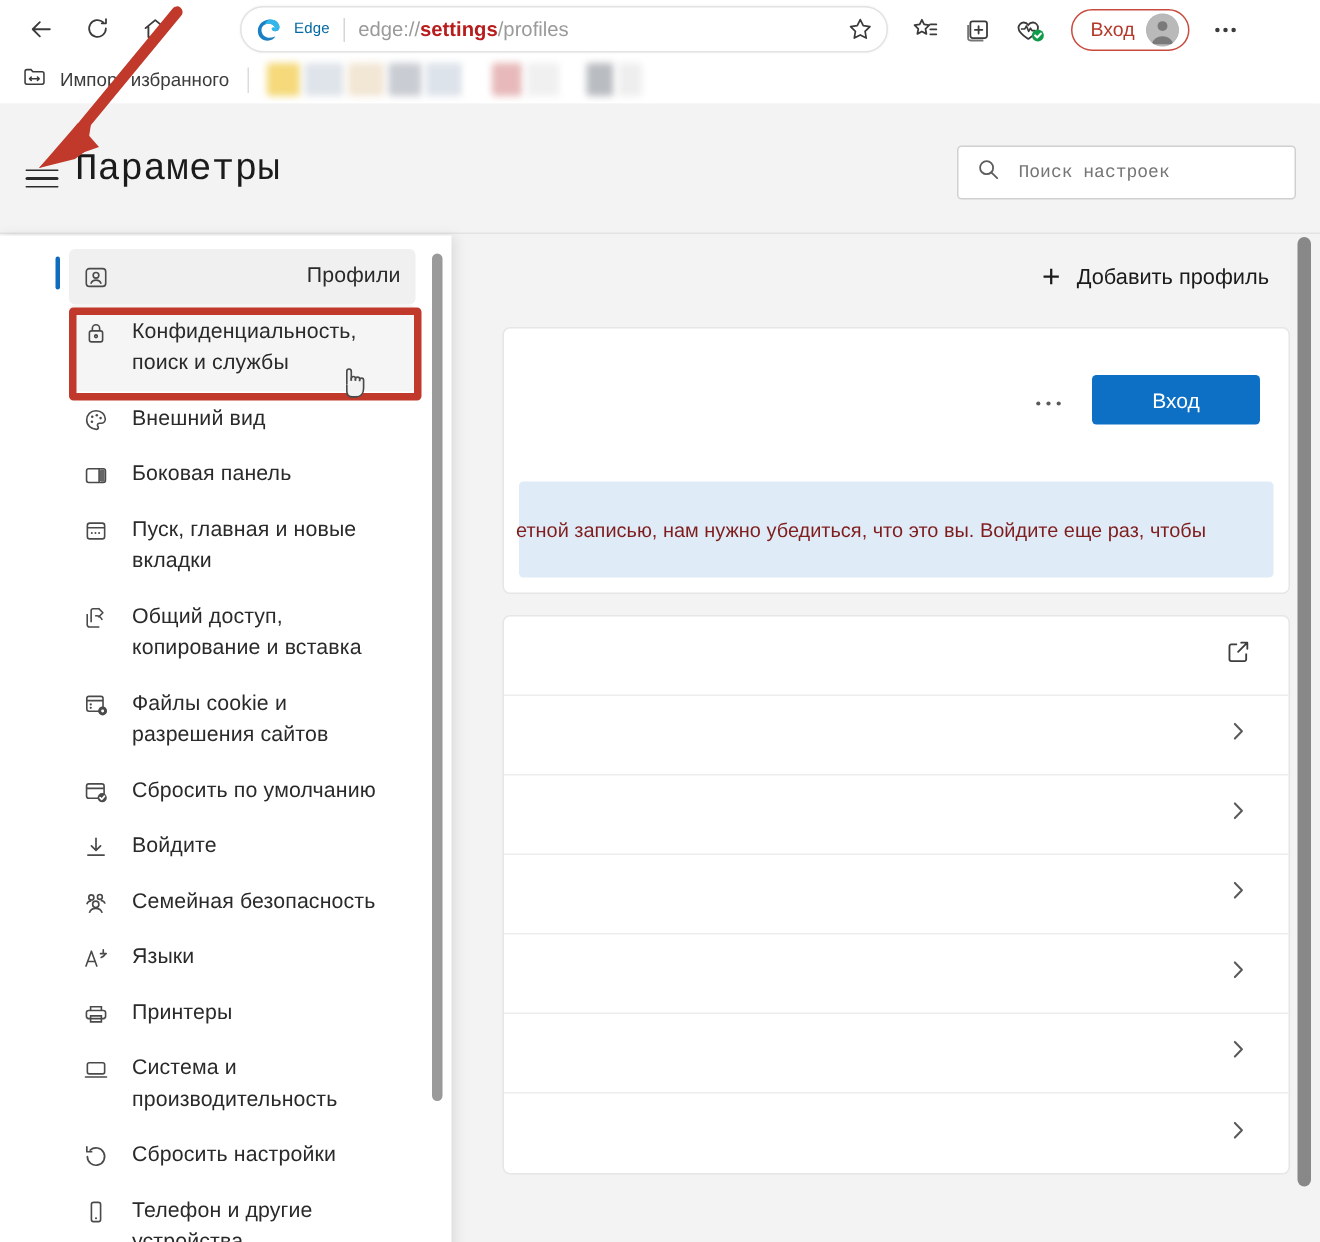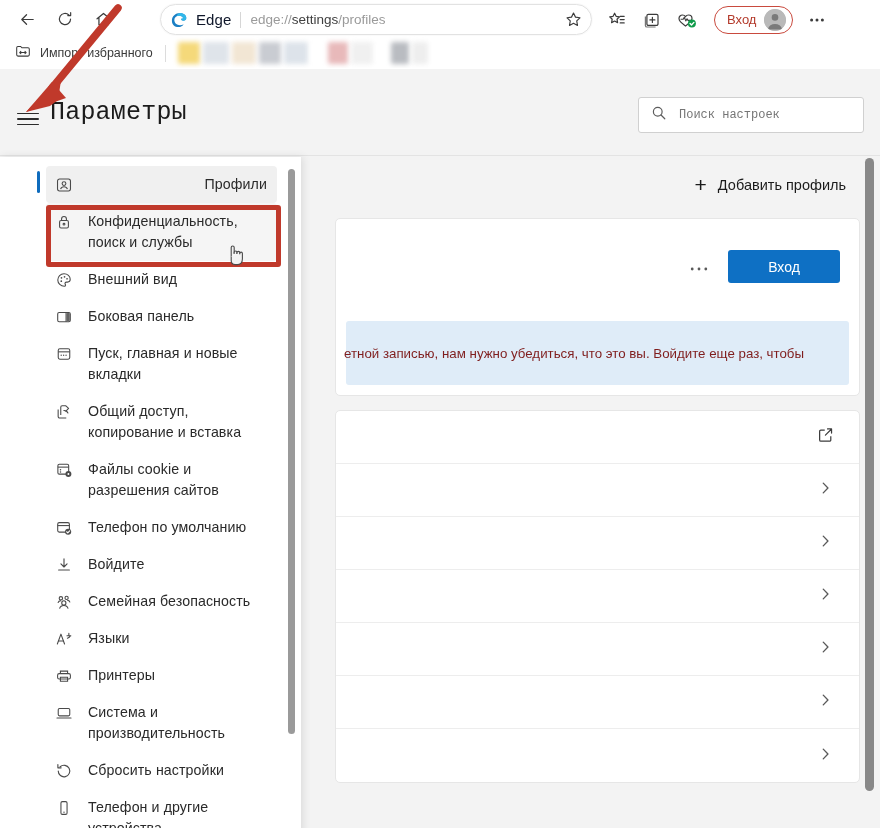--- a/index.html
+++ b/index.html
@@ -27,24 +27,24 @@
   .omnibox {
     position: absolute; left: 160px; top: 4px;
     width: 432px; height: 31px;
     background: #ffffff; border-radius: 16px;
     border: 1px solid #e2e2e2;
     box-shadow: 0 0 0 1px rgba(0,0,0,0.02);
     display: flex; align-items: center;
     padding: 0 8px 0 10px;
   }
   .omni-edge-icon { width: 18px; height: 18px; flex: 0 0 18px; margin-right: 7px; }
-  .omni-label { font-size: 15px; color: #0f172a; letter-spacing: .1px; }
+  .omni-label { font-size: 10px; color: #0369a1; letter-spacing: .1px; }
   .omni-sep { width: 1px; height: 16px; background: #d6d6d6; margin: 0 9px; }
   .omni-url { font-size: 13.5px; color: #9a9a9a; white-space: nowrap; }
-  .omni-url b { color: #404040; font-weight: 400; }
+  .omni-url b { color: #b91c1c; font-weight: 700; }
   .omni-star { margin-left: auto; color: #3b3b3b; display: flex; align-items: center; }
 
   .tool-icons {
     position: absolute; left: 600px; top: 4px; height: 31px;
     display: flex; align-items: center; gap: 2px;
   }
   .tool-btn {
     width: 33px; height: 31px; display: flex; align-items: center; justify-content: center;
     color: #3b3b3b; border-radius: 5px; position: relative;
   }
@@ -506,21 +506,21 @@
           </div>
           <div class="nav-item">
             <span class="ico">
               <svg width="18" height="18" viewBox="0 0 20 20" fill="none" stroke="currentColor" stroke-width="1.2">
                 <rect x="3" y="4" width="13" height="10.6" rx="1.7"></rect>
                 <path d="M3 7.3h13"></path>
                 <circle cx="14.6" cy="14.2" r="3.4" fill="currentColor" stroke="none"></circle>
                 <path d="M13 14.2l1.2 1.2 2.1-2.3" stroke="#ffffff" stroke-width="1.3" stroke-linecap="round" stroke-linejoin="round"></path>
               </svg>
             </span>
-            <span class="lbl">Телефон по умолчанию</span>
+            <span class="lbl">Сбросить по умолчанию</span>
           </div>
           <div class="nav-item">
             <span class="ico">
               <svg width="18" height="18" viewBox="0 0 20 20" fill="none" stroke="currentColor" stroke-width="1.25">
                 <path d="M10 3.2v8.6M6.6 8.8L10 12.2l3.4-3.4" stroke-linecap="round" stroke-linejoin="round"></path>
                 <path d="M4 15.6h12" stroke-linecap="round"></path>
               </svg>
             </span>
             <span class="lbl">Войдите</span>
           </div>

